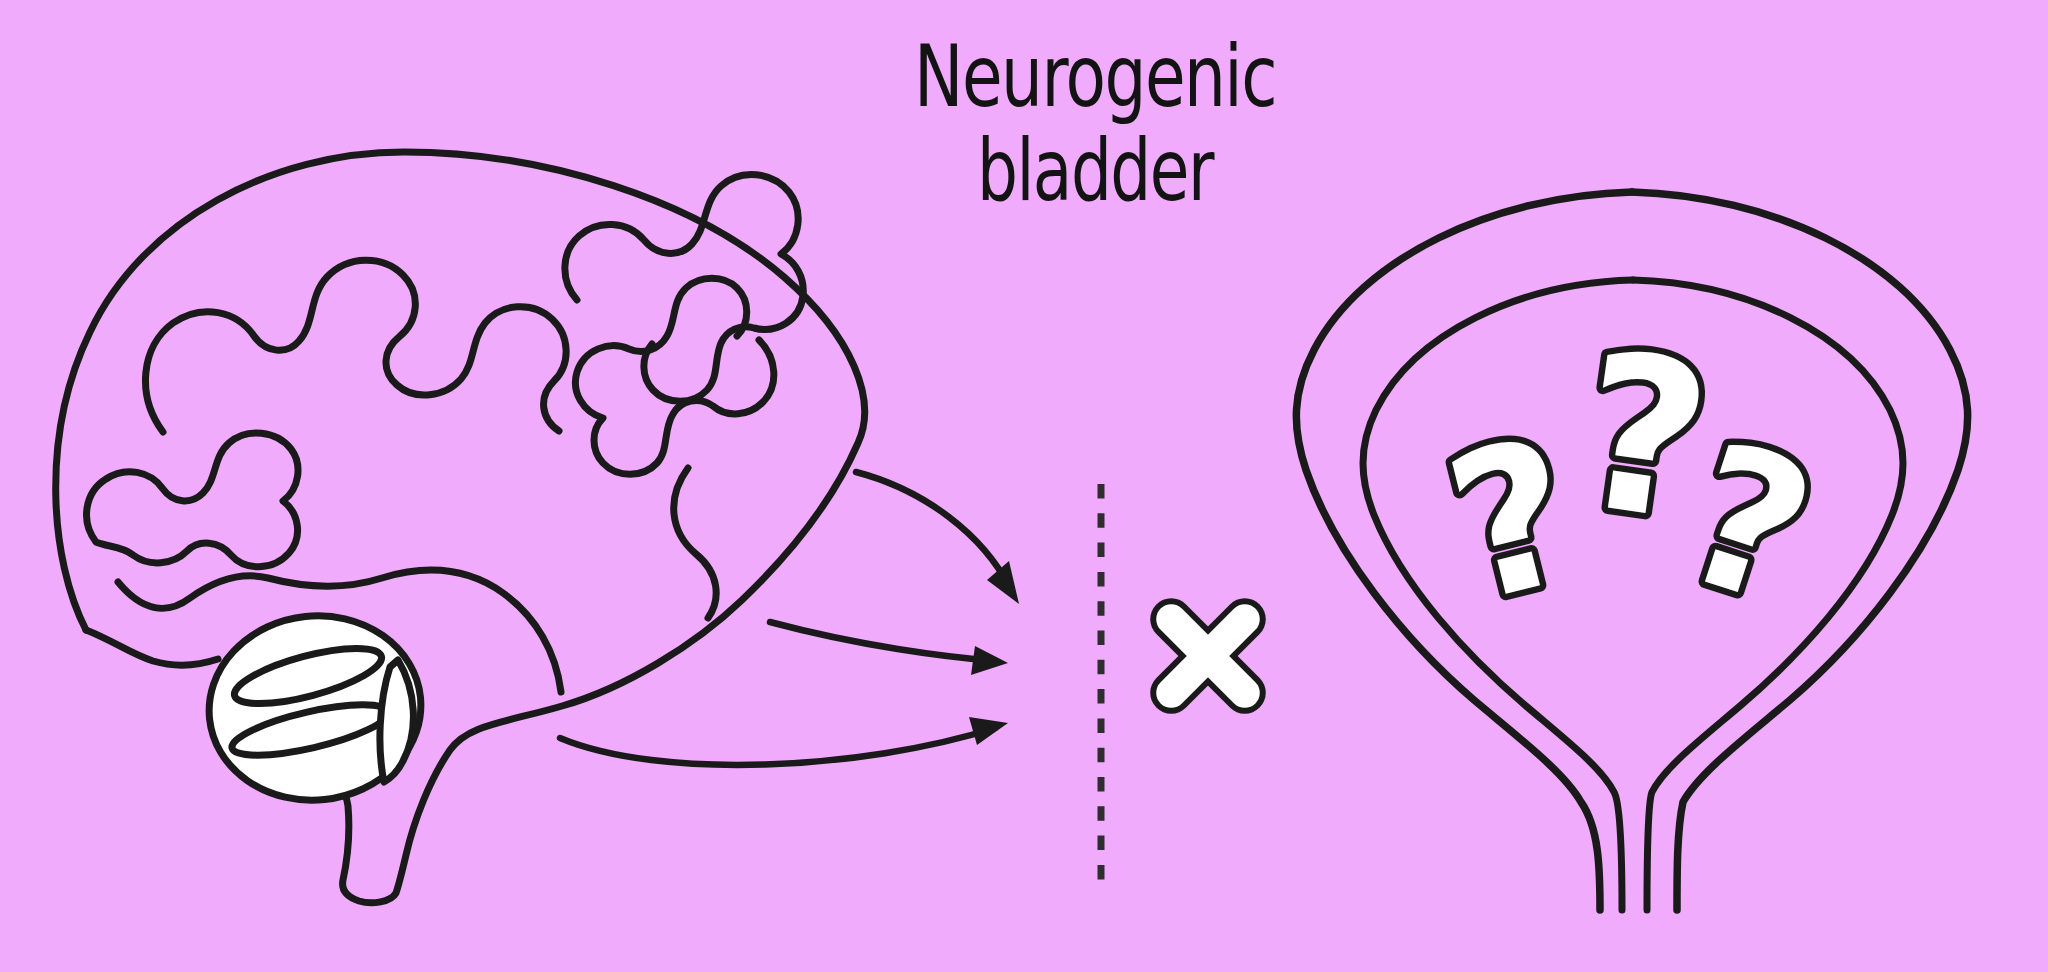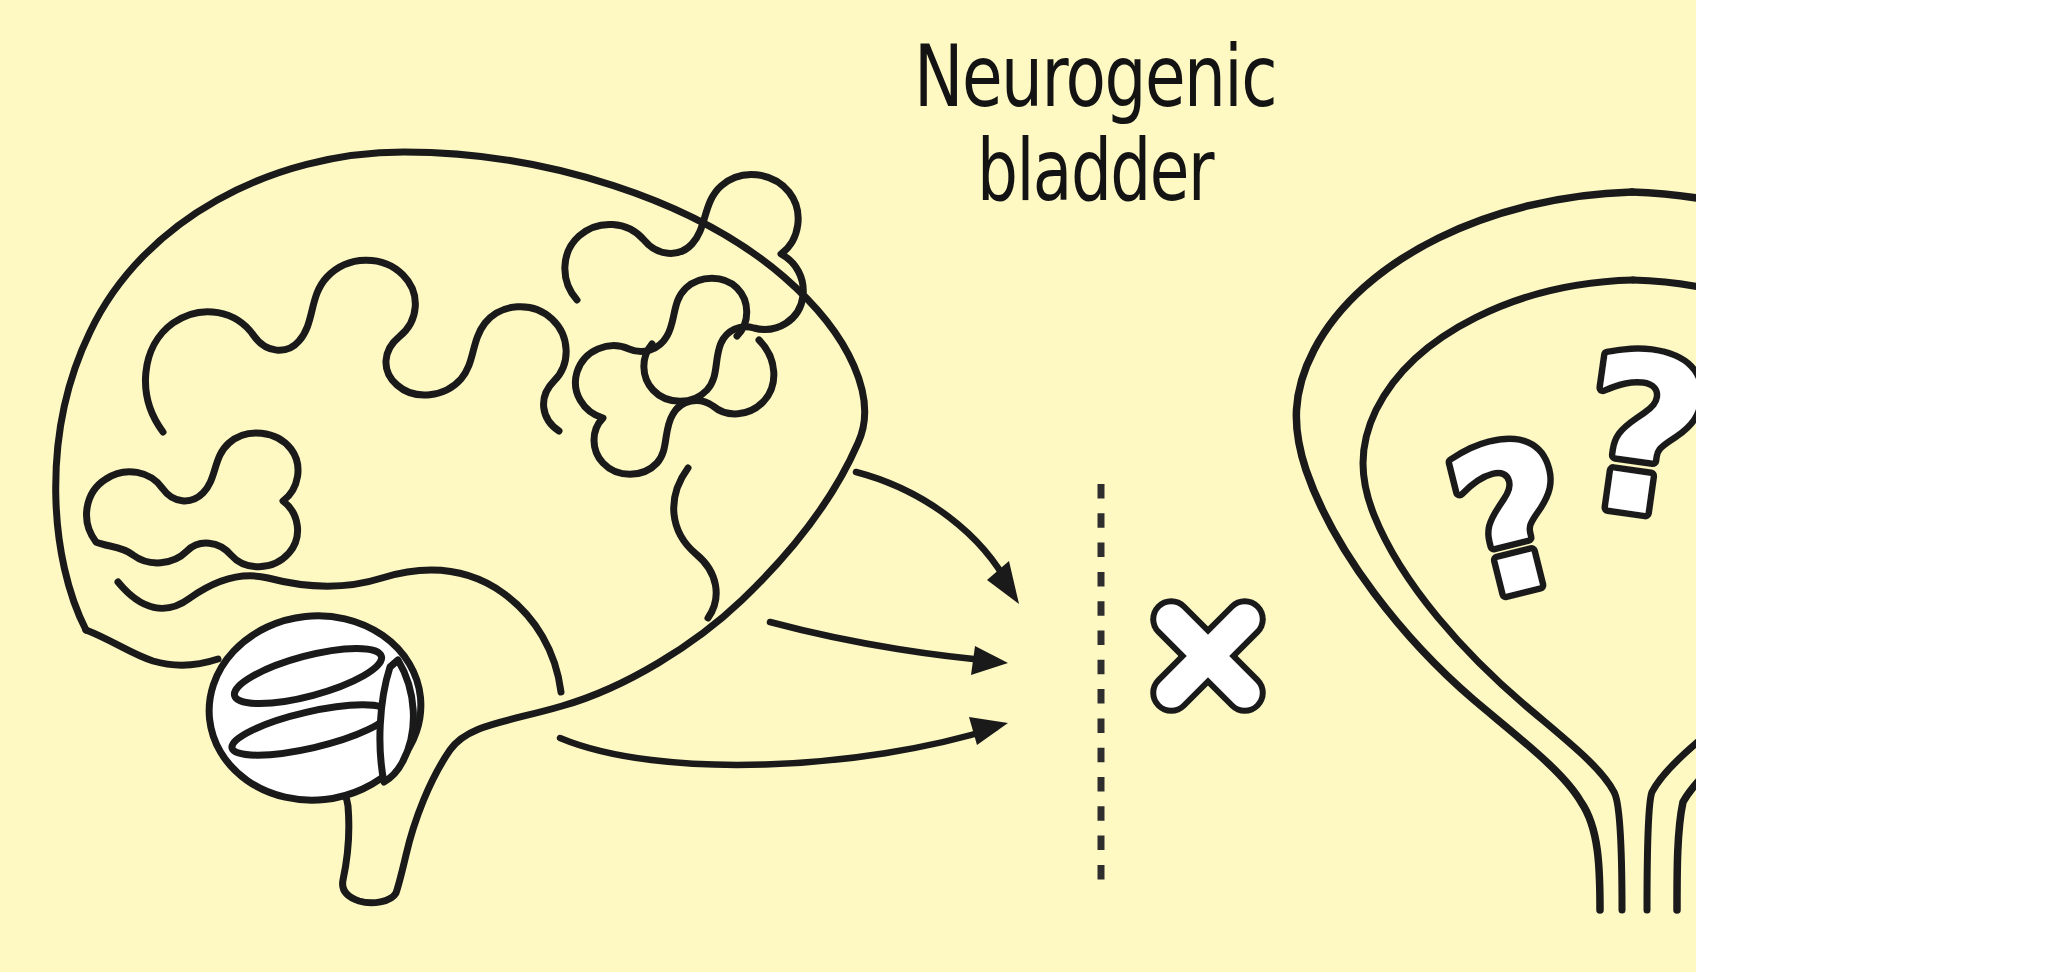--- a/index.html
+++ b/index.html
@@ -2,23 +2,23 @@
 <html><head>
 <meta charset="utf-8">
 <style>
   html, body {
     margin: 0;
     padding: 0;
     background: #ffffff;
   }
   .canvas {
     position: relative;
-    width: 1696px;
+    width: 2048px;
     height: 972px;
-    background: #fef9c3;
+    background: #f0abfc;
     overflow: hidden;
     font-family: "DejaVu Sans", sans-serif;
     text-align: center;
   }
   svg { display: block; }
   .ink-stroke {
     fill: none;
     stroke: #1a1a1a;
     stroke-width: 7;
     stroke-linecap: round;

